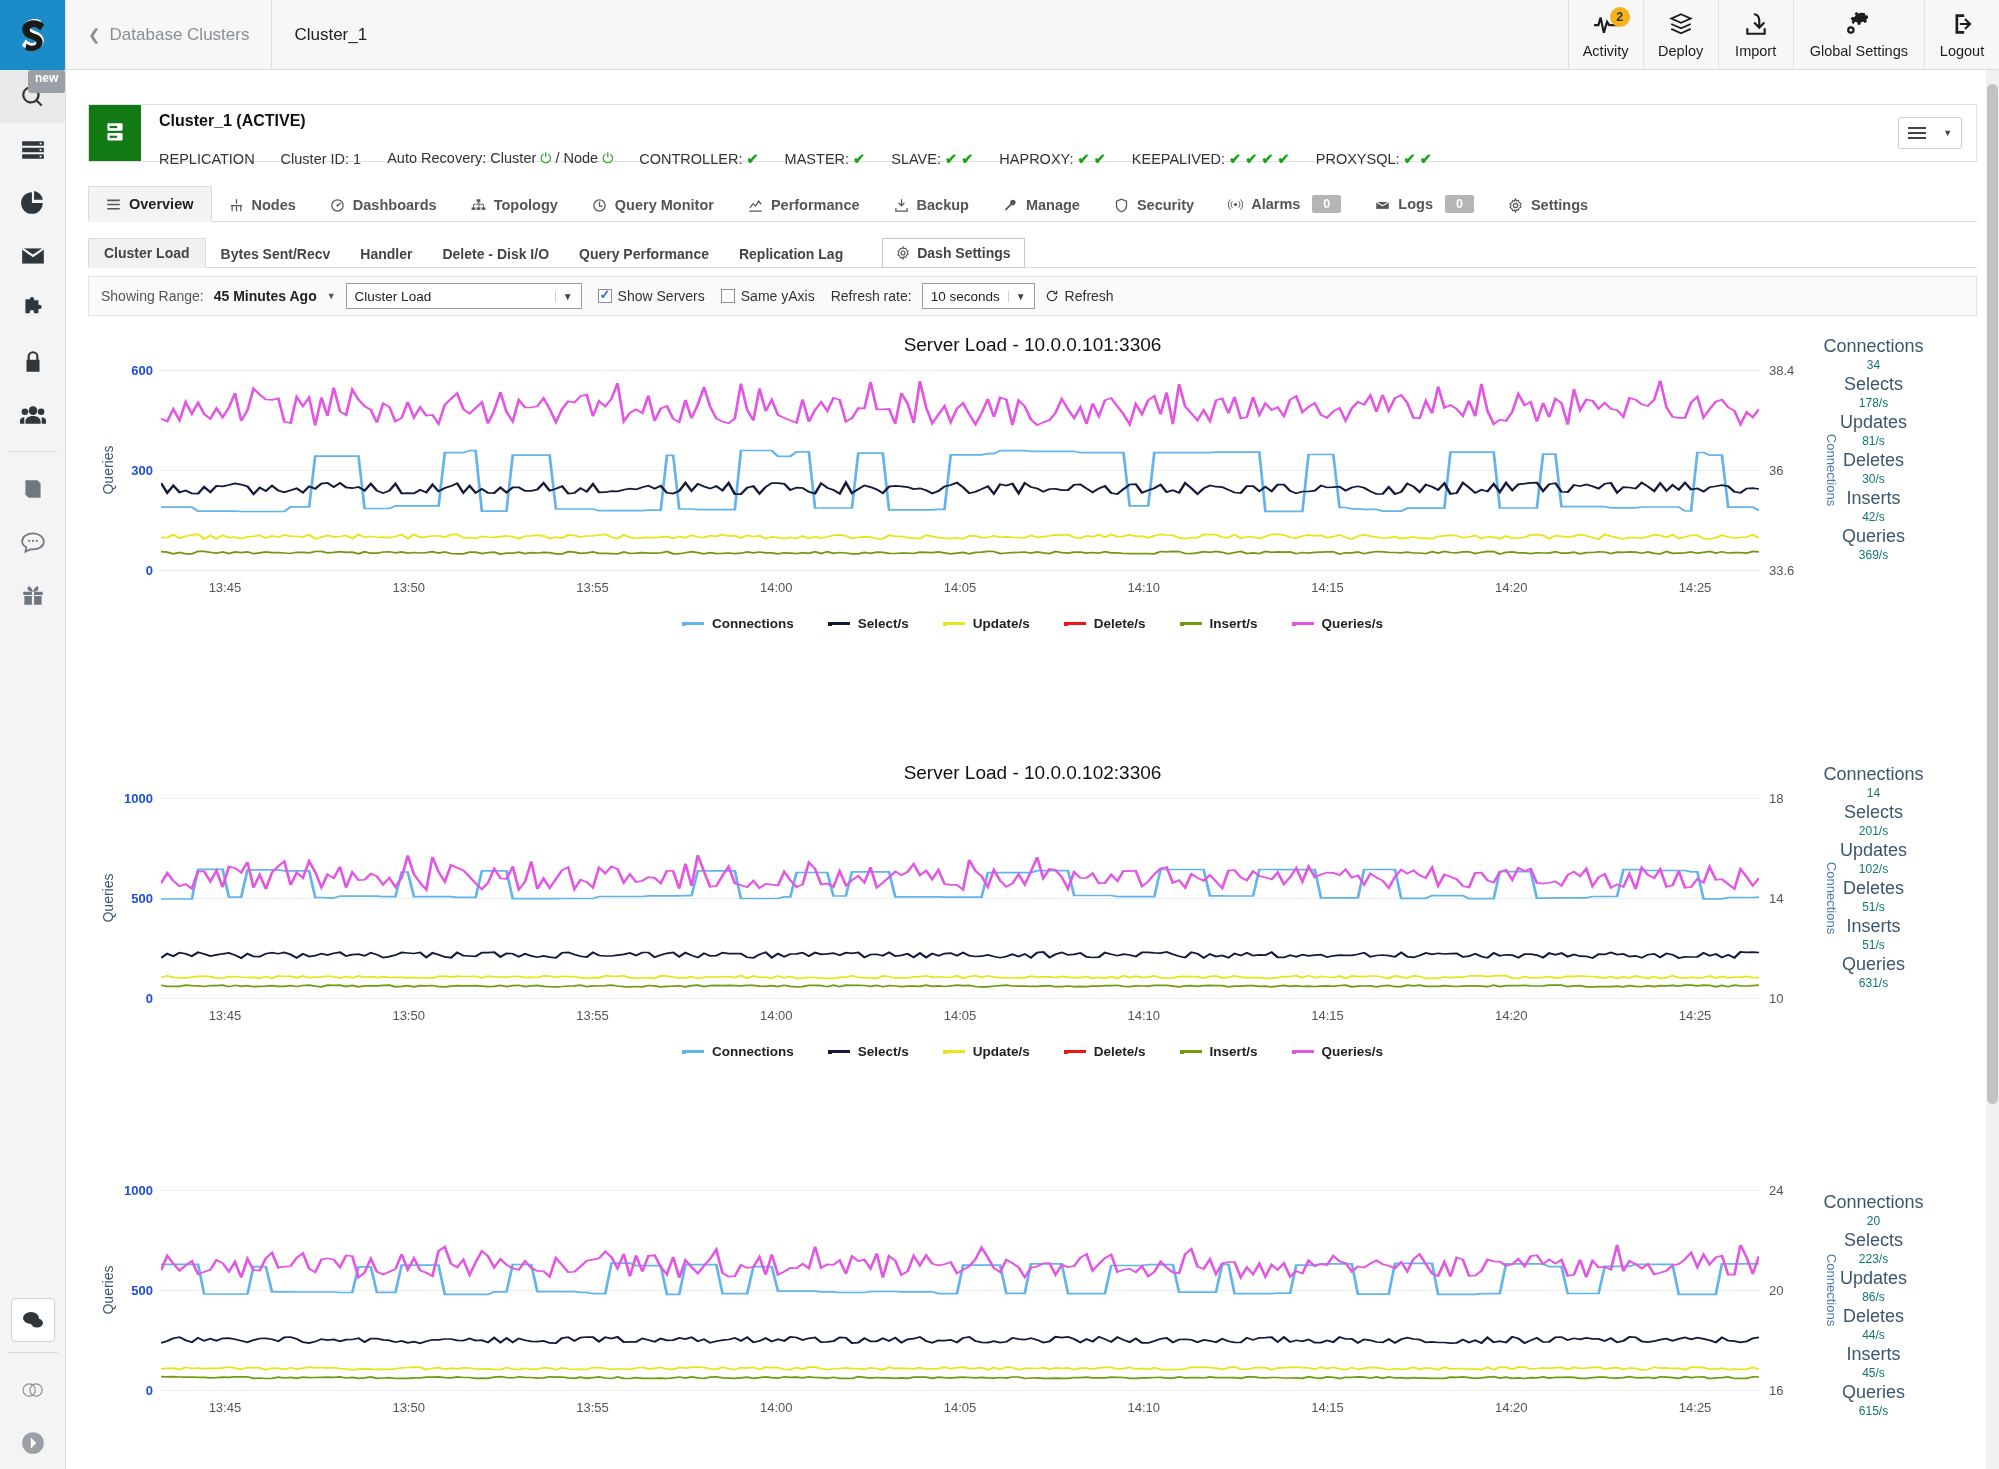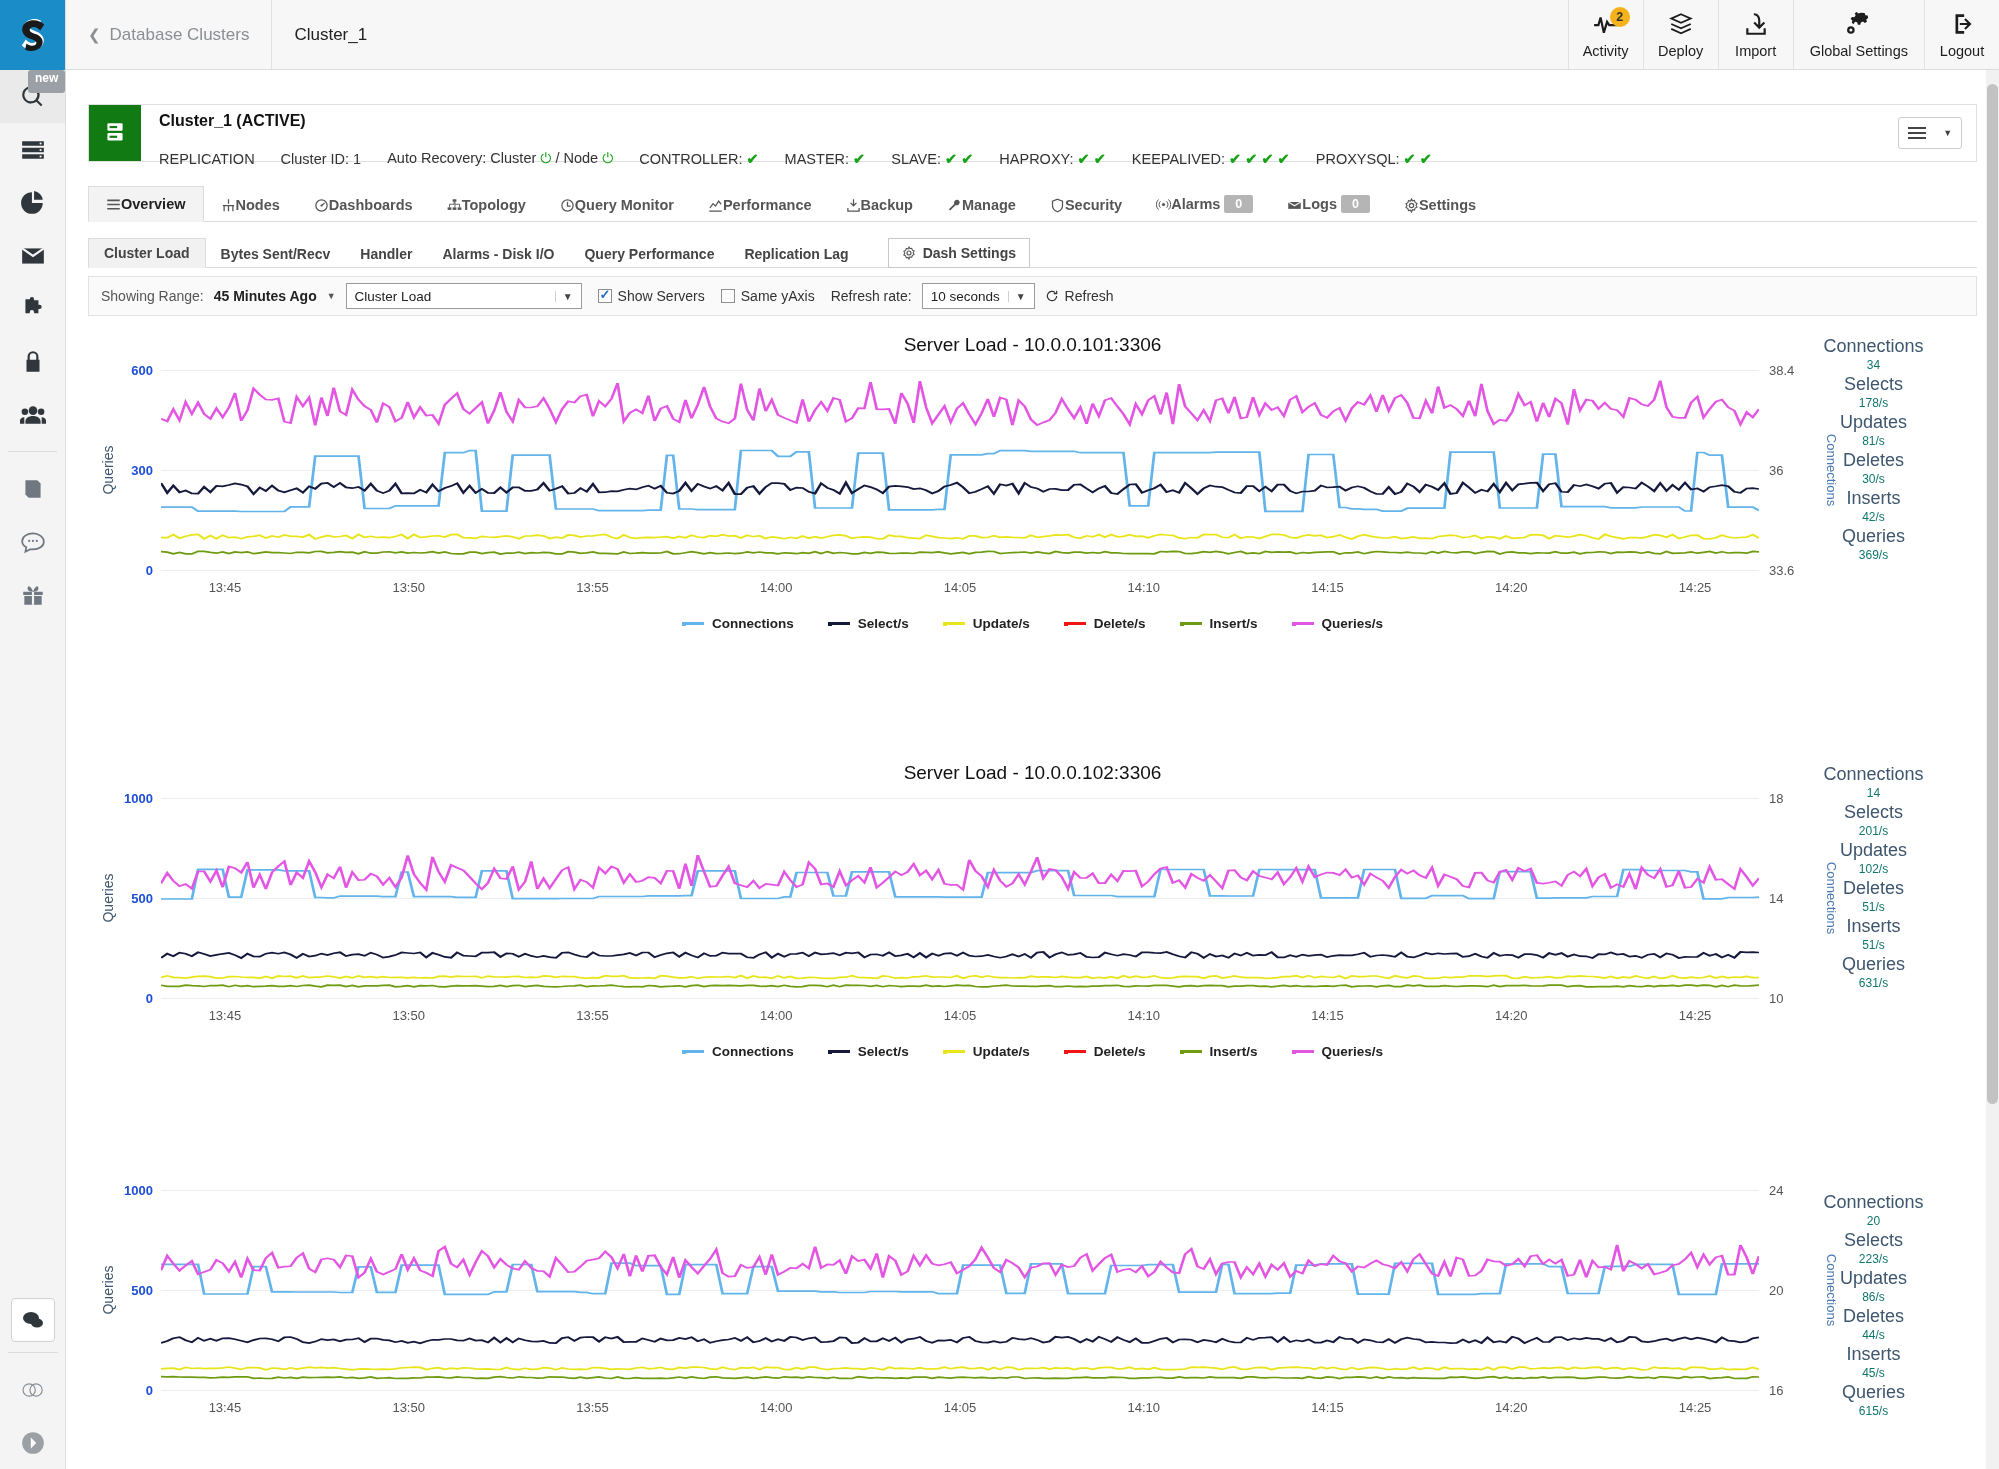--- a/index.html
+++ b/index.html
@@ -98,21 +98,21 @@
   .cluster-menu .bars { display:flex; flex-direction:column; gap:3px; }
   .cluster-menu .bars i { display:block; width:18px; height:2px; background:#444; }
   .cluster-menu .dn { font-size:9px; color:#444; }
 
   
   #tabs {
     margin:22px 22px 0 22px; border-bottom:1px solid #dcdcdc;
     display:flex; align-items:flex-end; height:38px;
   }
   .tab {
-    display:flex; align-items:center; padding:9px 17px;
+    display:flex; align-items:center; gap:8px; padding:9px 17px;
     font-size:14.5px; color:#555; font-weight:bold; position:relative; bottom:-1px;
   }
   .tab.active { background:#f3f3f3; border:1px solid #dcdcdc; border-bottom:1px solid #f3f3f3; color:#222; }
   .tab svg { width:15px; height:15px; fill:#555; }
   .tab-count {
     background:#b5b5b5; color:#fff; font-size:12.5px; font-weight:bold;
     padding:2px 11px; border-radius:2px; margin-left:4px;
   }
 
   
@@ -468,21 +468,21 @@
           <circle cx="12" cy="12" r="3.4" fill="none" stroke="#555" stroke-width="2"></circle>
           <path d="M12 1.5l1.5 3 3.3-.6 1 3.2 3 1.6-1.6 2.9 1.6 2.9-3 1.6-1 3.2-3.3-.6L12 22.5l-1.5-3-3.3.6-1-3.2-3-1.6L4.8 12 3.2 9.1l3-1.6 1-3.2 3.3.6z" fill="none" stroke="#555" stroke-width="1.8"></path>
         </svg>
         <span>Settings</span>
       </div>
     </div>
   <div id="subtabs">
       <div class="subtab active"><span>Cluster Load</span></div>
       <div class="subtab"><span>Bytes Sent/Recv</span></div>
       <div class="subtab"><span>Handler</span></div>
-      <div class="subtab"><span>Alarms - Disk I/O</span></div>
+      <div class="subtab"><span>Delete - Disk I/O</span></div>
       <div class="subtab"><span>Query Performance</span></div>
       <div class="subtab"><span>Replication Lag</span></div>
       <div class="subtab boxed">
         <svg viewBox="0 0 24 24">
           <circle cx="12" cy="12" r="3.4" fill="none" stroke="#555" stroke-width="2"></circle>
           <path d="M12 1.5l1.5 3 3.3-.6 1 3.2 3 1.6-1.6 2.9 1.6 2.9-3 1.6-1 3.2-3.3-.6L12 22.5l-1.5-3-3.3.6-1-3.2-3-1.6L4.8 12 3.2 9.1l3-1.6 1-3.2 3.3.6z" fill="none" stroke="#555" stroke-width="1.8"></path>
         </svg>
         <span>Dash Settings</span>
       </div>
     </div>

